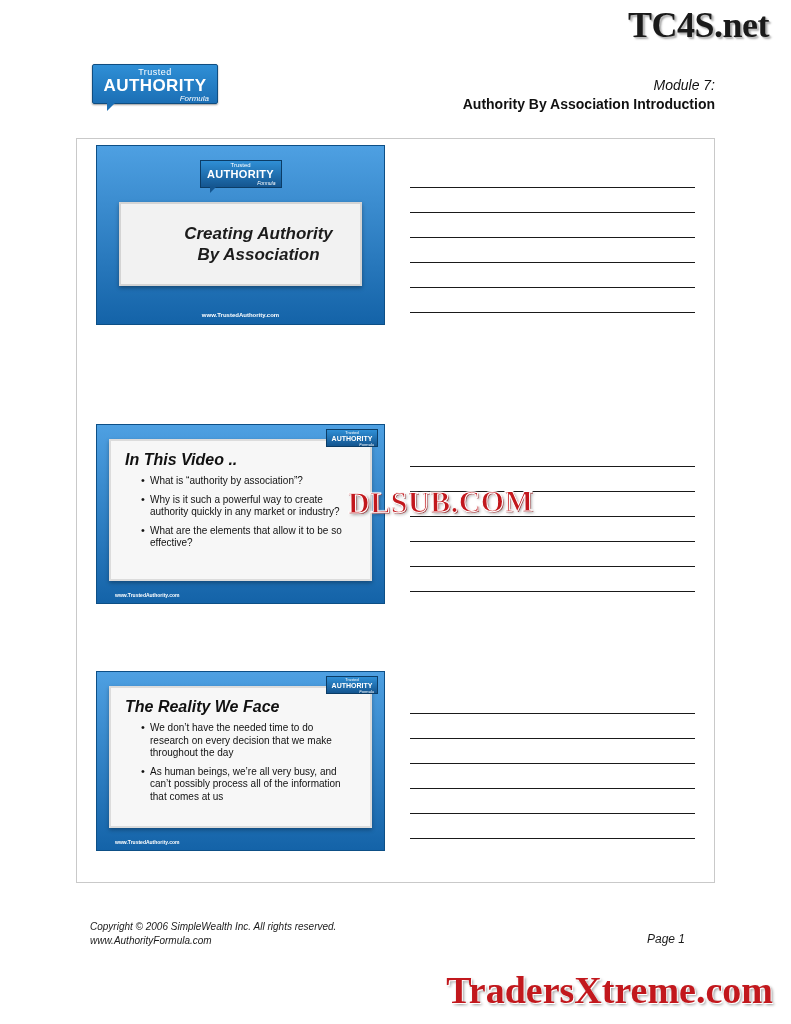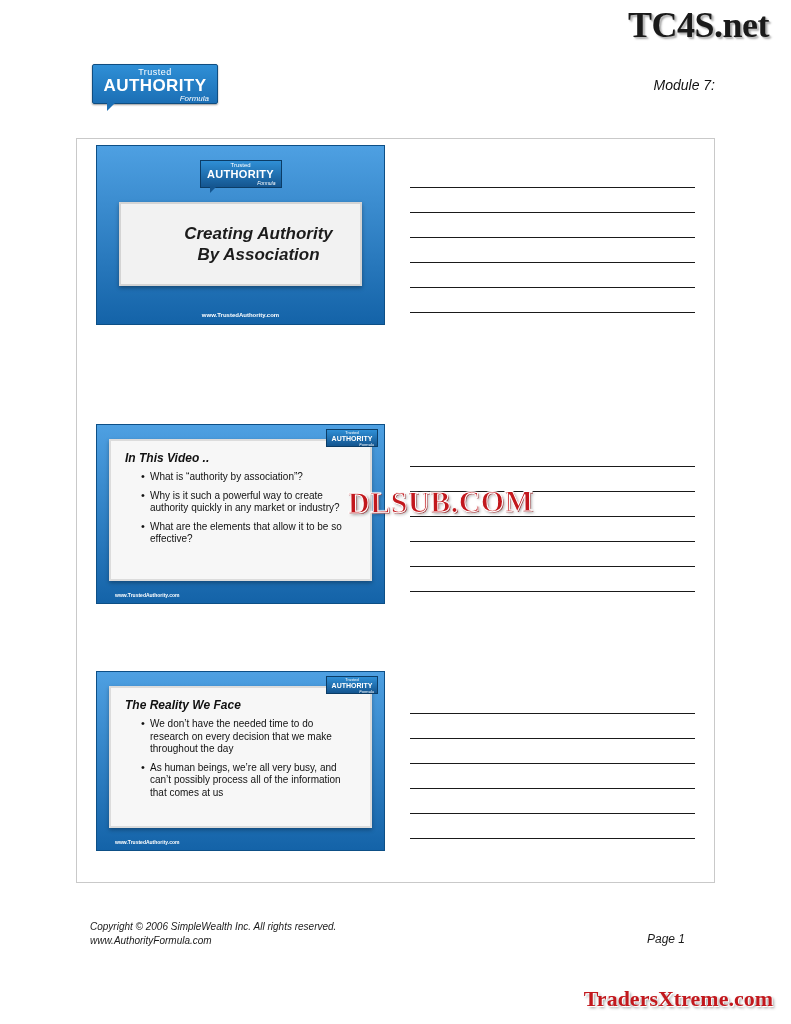--- a/index.html
+++ b/index.html
@@ -201,21 +201,21 @@
     bottom: 22px;
     background: #f7f7f7;
     border: 2px solid #dcdcdc;
     box-shadow: 0 2px 4px rgba(0,0,0,0.3);
     padding: 10px 12px 8px 12px;
     box-sizing: border-box;
   }
   .content-heading {
     font-weight: bold;
     font-style: italic;
-    font-size: 12px;
+    font-size: 16px;
     color: #111;
     margin: 0 0 6px 2px;
   }
   .bullets {
     margin: 4px;
     padding: 0 0 0 14px;
     list-style: none;
   }
   .bullets li {
     position: relative;
@@ -309,41 +309,42 @@
     font-size: 12px;
     color: #1a1a1a;
   }
 
   .tx-watermark {
     position: absolute;
     right: 18px;
     bottom: 12px;
     font-family: "Liberation Serif", serif;
     font-weight: bold;
-    font-size: 22px;
+    font-size: 38px;
     color: #c2181d;
     text-shadow: 1px 1px 0 #ffffff, 2px 2px 3px rgba(0,0,0,0.4);
   }
 </style>
 </head>
 <body>
 
 <div class="tc4s-watermark">TC4S.net</div>
 
 <div class="header">
   <div class="logo-badge">
     <div class="logo-box">
       <div class="logo-trusted">Trusted</div>
       <div class="logo-authority">AUTHORITY</div>
       <div class="logo-formula">Formula</div>
       <div class="logo-tail"></div>
     </div>
   </div>
   <div class="header-title">
     <div class="module-line">Module 7:</div>
+    <div class="module-sub">Authority By Association Introduction</div>
   </div>
 </div>
 
 <div class="page-frame">
 
   <div class="slide-row r1">
     <div class="slide">
       <div class="slide-logo">
         <div class="t">Trusted</div>
         <div class="a">AUTHORITY</div>

